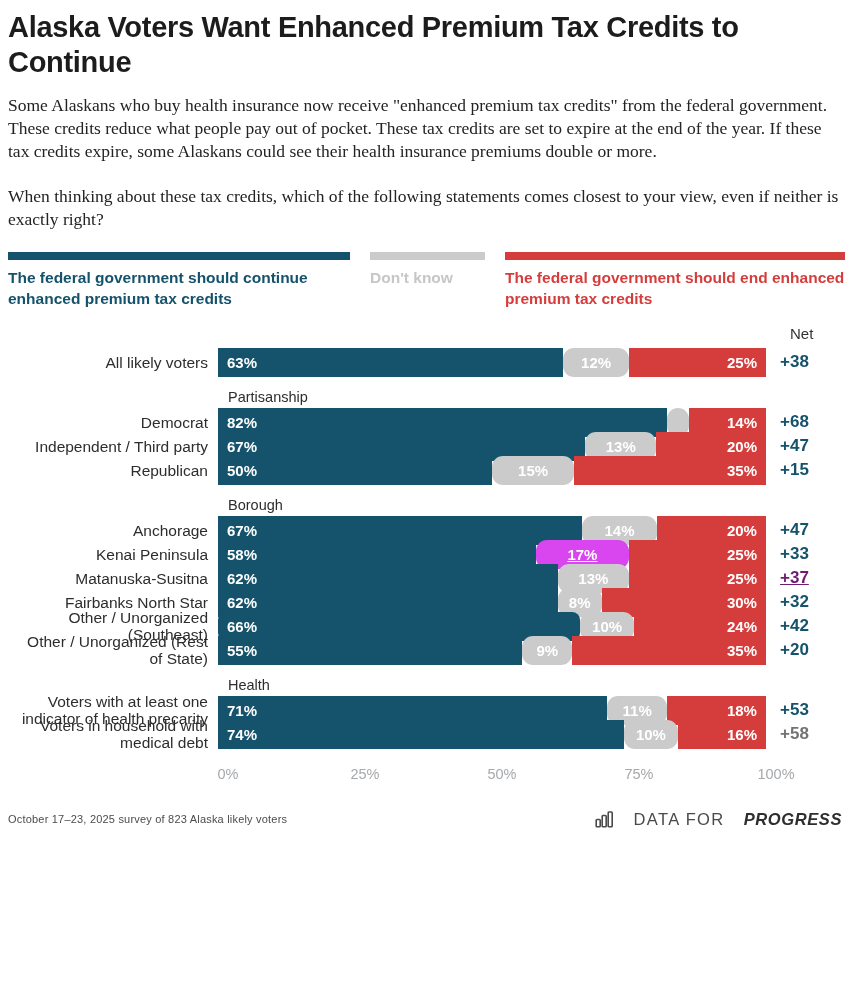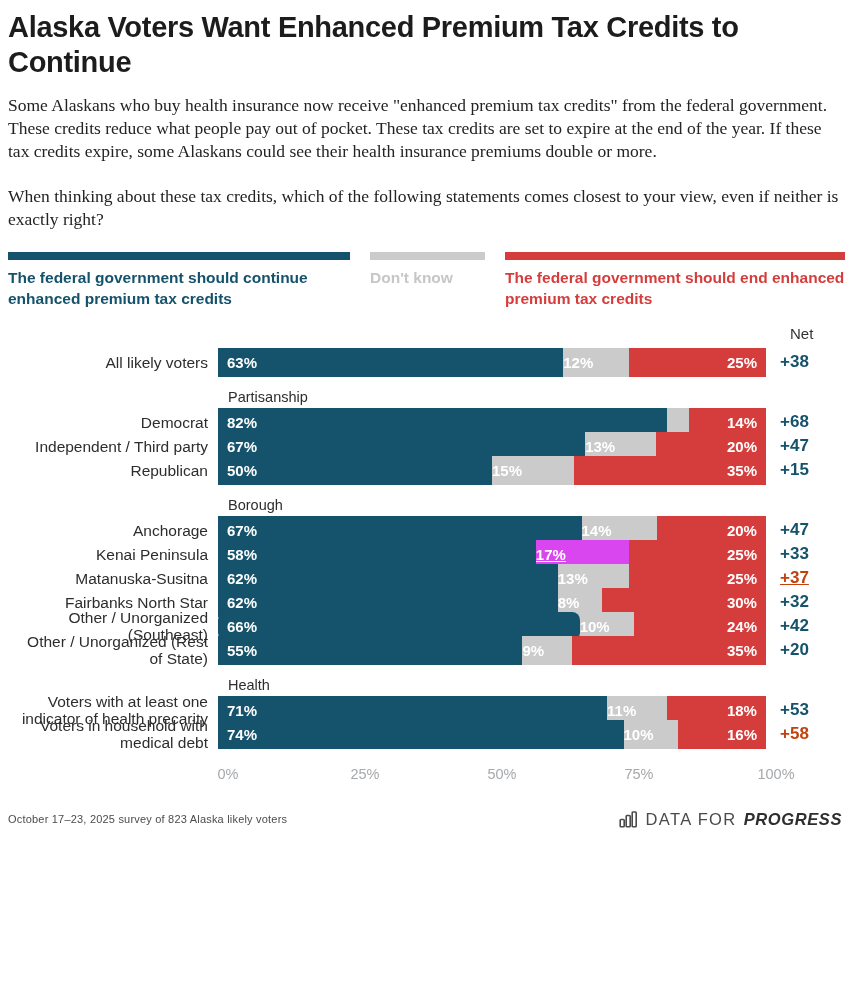--- a/index.html
+++ b/index.html
@@ -53,21 +53,21 @@
     font-size: 15.5px; line-height: 17px; color: #2d2d2d;
     white-space: pre-line;
   }
   .track { width: 548px; height: 29px; flex: none; display: flex; }
   .seg {
     height: 100%; display: flex; align-items: center;
     color: #fff; font-weight: 700; font-size: 15px;
     overflow: hidden; white-space: nowrap;
   }
   .seg-0 { justify-content: flex-start; padding-left: 9px; }
-  .seg-1 { justify-content: flex-start; }
+  .seg-1 { justify-content: center; border-radius: 11px; }
   .seg-2 { justify-content: flex-end; padding-right: 9px; }
   .net {
     padding-left: 14px; font-weight: 700; font-size: 17px;
     color: #15526B; flex: none;
   }
   .group-label {
     margin: 10px 0 8px 220px;
     font-size: 14.5px; line-height: 18px; height: 18px; color: #2d2d2d; flex: none;
   }
 
@@ -79,21 +79,21 @@
     font-size: 14.5px; color: #A6A9AC;
   }
   .tick { position: absolute; top: 0; transform: translateX(-50%); }
 
   
   .footer {
     margin-top: 26px;
     display: flex; justify-content: space-between; align-items: center;
   }
   .source { font-size: 11px; color: #4c4c4c; letter-spacing: 0.2px; }
-  .logo { display: flex; align-items: center; gap: 7px; }
+  .logo { display: flex; align-items: center; gap: 19px; }
   .logo-regular { font-size: 16.5px; letter-spacing: 1.4px; color: #4a4a4a; }
   .logo-bold { font-size: 16.5px; font-weight: 800; font-style: italic; letter-spacing: 0.6px; color: #2e2e2e; }
 </style>
 </head>
 <body>
 
 <h1 class="page-title">Alaska Voters Want Enhanced Premium Tax Credits to Continue</h1>
 
 <p class="intro">Some Alaskans who buy health insurance now receive "enhanced premium tax credits" from the federal government. These credits reduce what people pay out of pocket. These tax credits are set to expire at the end of the year. If these tax credits expire, some Alaskans could see their health insurance premiums double or more.</p>
 
@@ -215,21 +215,21 @@
         <div class="seg seg-0" style="width: 62%; background: rgb(21, 82, 107);">
           <span>62%</span>
         </div>
         <div class="seg seg-1" style="width: 13%; background: rgb(203, 203, 203);">
           <span>13%</span>
         </div>
         <div class="seg seg-2" style="width: 25%; background: rgb(213, 61, 61);">
           <span>25%</span>
         </div>
       </div>
-      <div class="net" style="color: #c2410c; text-decoration: underline;">+37</div>
+      <div class="net" style="color: #701a75; text-decoration: underline;">+37</div>
     </div>
     <div class="bar-row">
       <div class="row-label">Fairbanks North Star</div>
       <div class="track">
         <div class="seg seg-0" style="width: 62%; background: rgb(21, 82, 107);">
           <span>62%</span>
         </div>
         <div class="seg seg-1" style="width: 8%; background: rgb(203, 203, 203);">
           <span>8%</span>
         </div>
@@ -295,21 +295,21 @@
         <div class="seg seg-0" style="width: 74%; background: rgb(21, 82, 107);">
           <span>74%</span>
         </div>
         <div class="seg seg-1" style="width: 10%; background: rgb(203, 203, 203);">
           <span>10%</span>
         </div>
         <div class="seg seg-2" style="width: 16%; background: rgb(213, 61, 61); padding-left: 24px;">
           <span>16%</span>
         </div>
       </div>
-      <div class="net" style="color: #c2410c;">+58</div>
+      <div class="net" style="color: #737373;">+58</div>
     </div>
   </div>
 
 <div class="axis">
     <span class="tick" style="left: 0%;">0%</span>
     <span class="tick" style="left: 25%;">25%</span>
     <span class="tick" style="left: 50%;">50%</span>
     <span class="tick" style="left: 75%;">75%</span>
     <span class="tick" style="left: 100%;">100%</span>
   </div>

